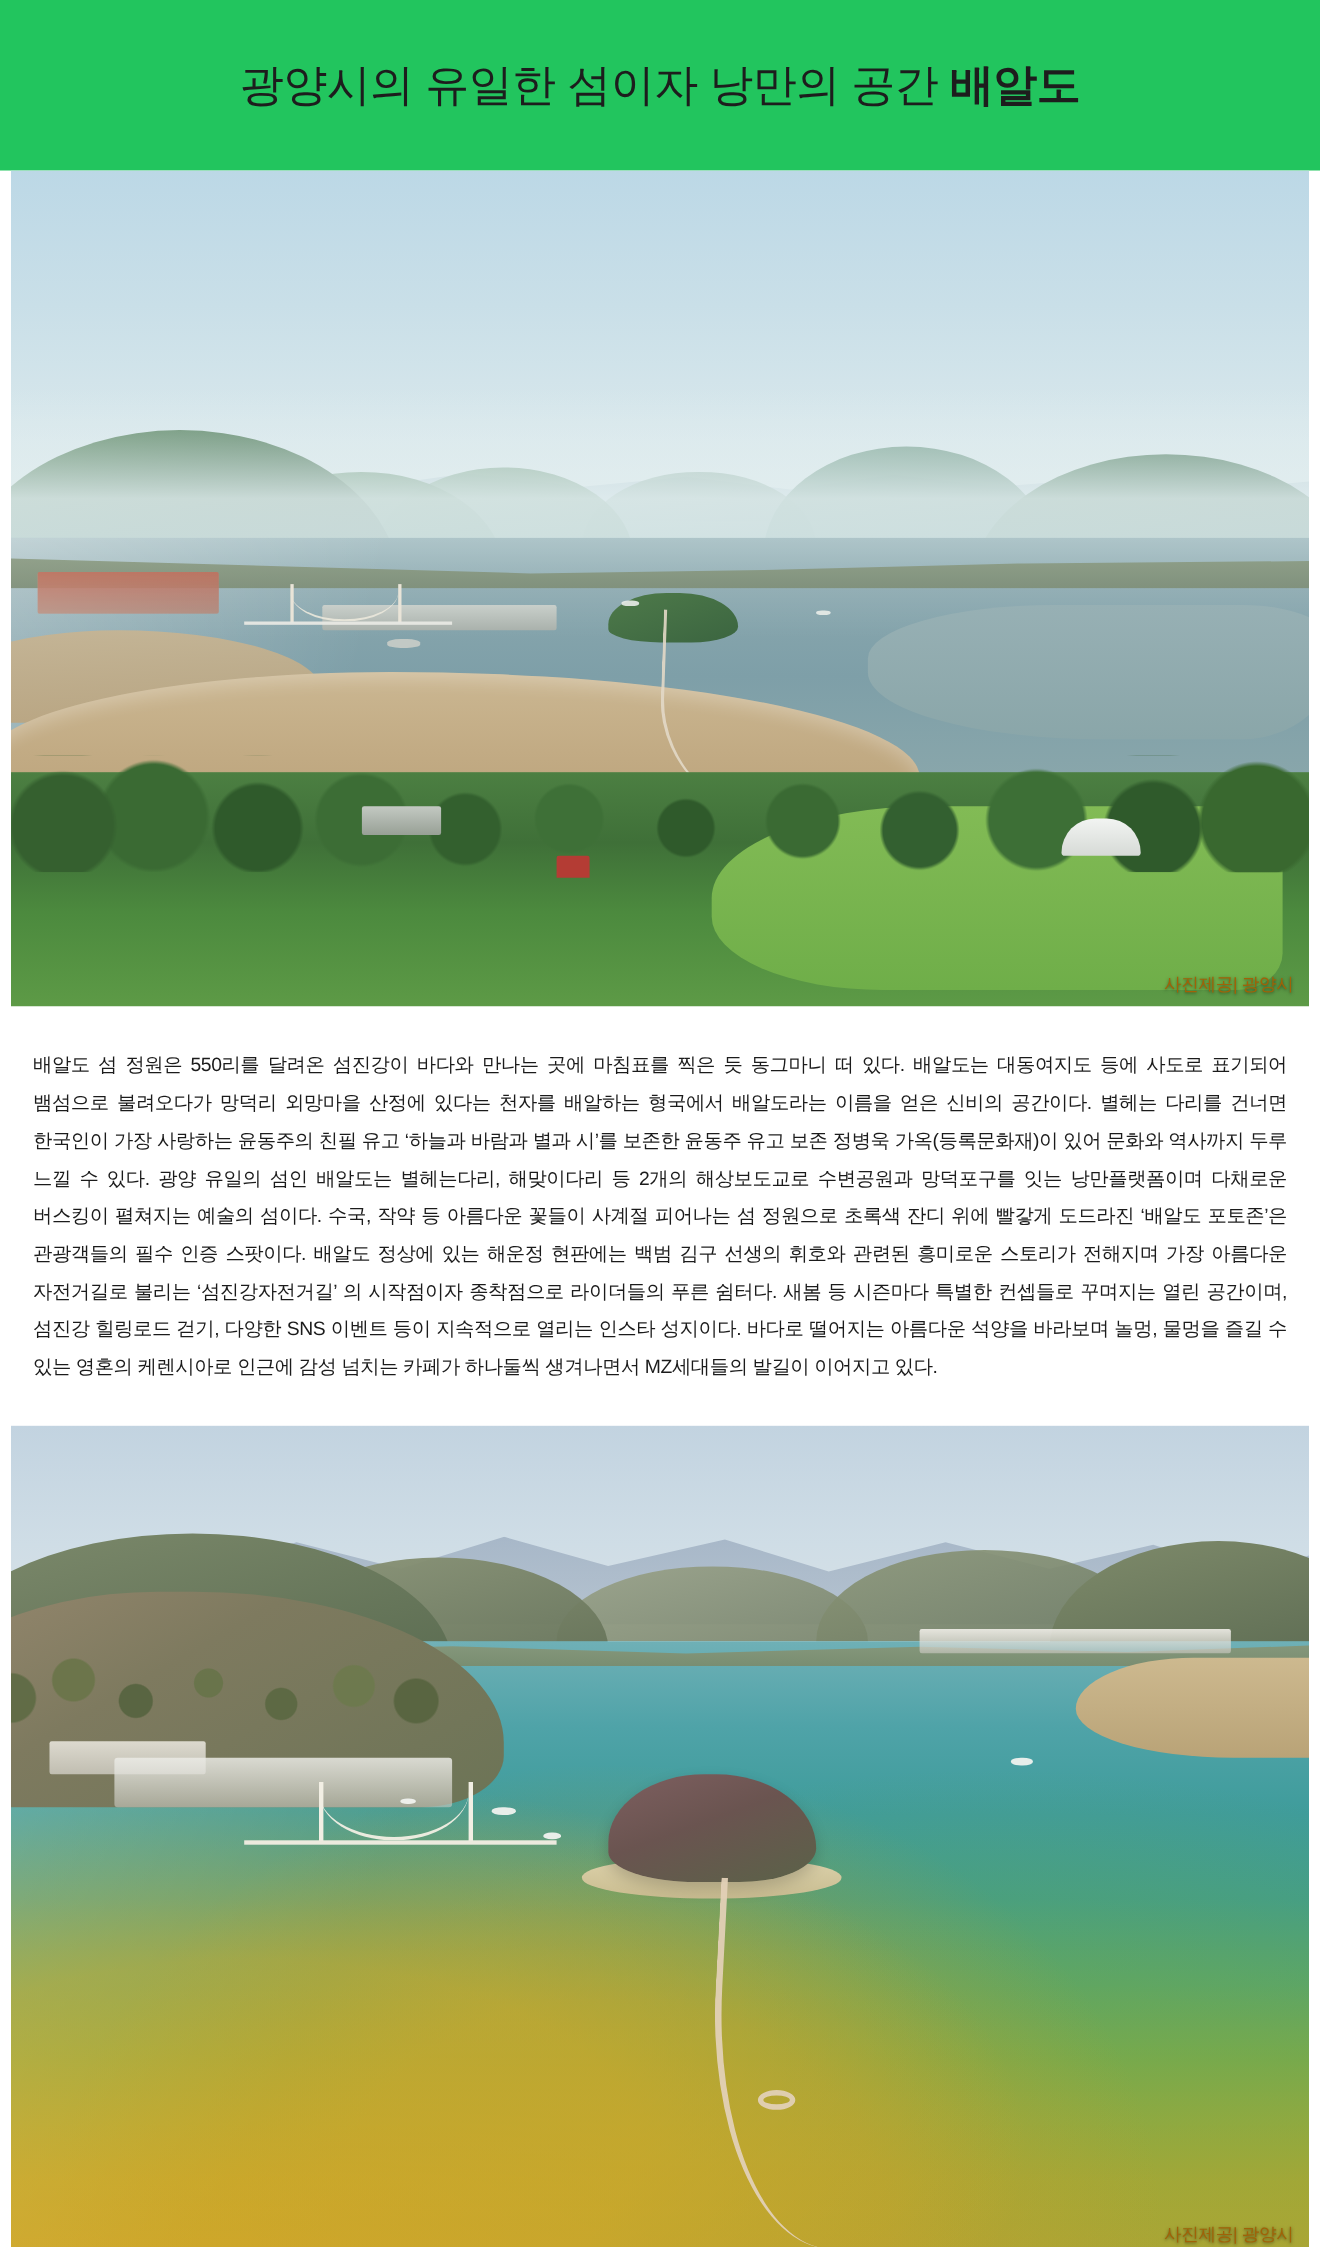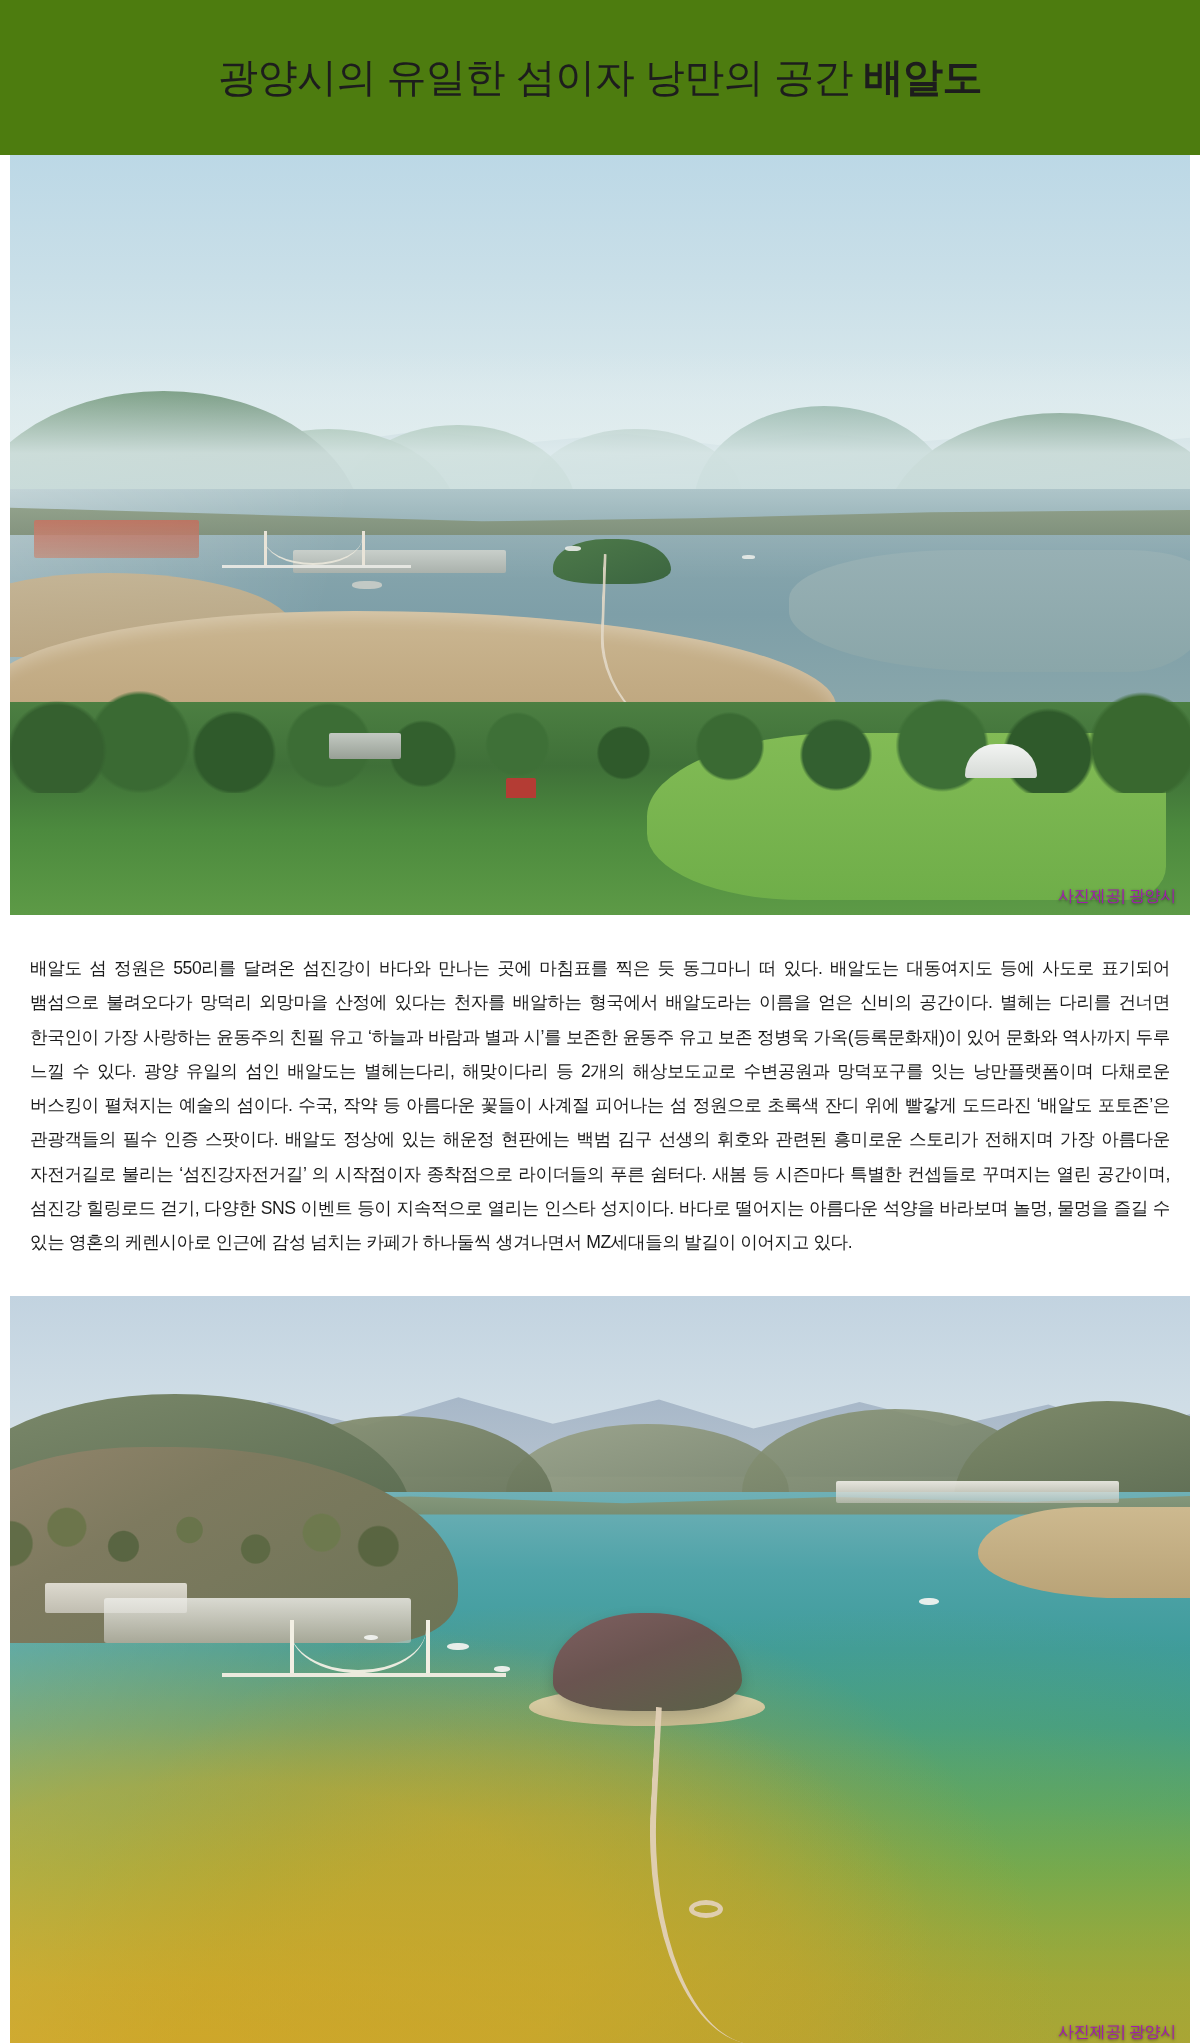--- a/index.html
+++ b/index.html
@@ -15,21 +15,21 @@
     margin: 0 auto;
     background: #ffffff;
     position: relative;
     overflow: hidden;
   }
 
   
   .header {
     width: 100%;
     height: 155px;
-    background: #4d7c0f;
+    background: #22c55e;
     display: flex;
     align-items: center;
     justify-content: center;
   }
   .header-title {
     font-size: 40px;
     color: #1d1d1d;
     letter-spacing: -0.5px;
     font-weight: 400;
     text-align: center;
@@ -45,21 +45,21 @@
     overflow: hidden;
     line-height: 0;
   }
   .figure.top { height: 760px; }
   .figure.bottom { height: 755px; }
 
   .credit {
     position: absolute;
     right: 14px;
     bottom: 8px;
-    color: #a21caf;
+    color: #a16207;
     font-size: 16px;
     line-height: 1.3;
     letter-spacing: -0.3px;
     text-shadow: 0 1px 3px rgba(0,0,0,.55);
     z-index: 40;
   }
 
   
   .body-copy {
     width: 1180px;

